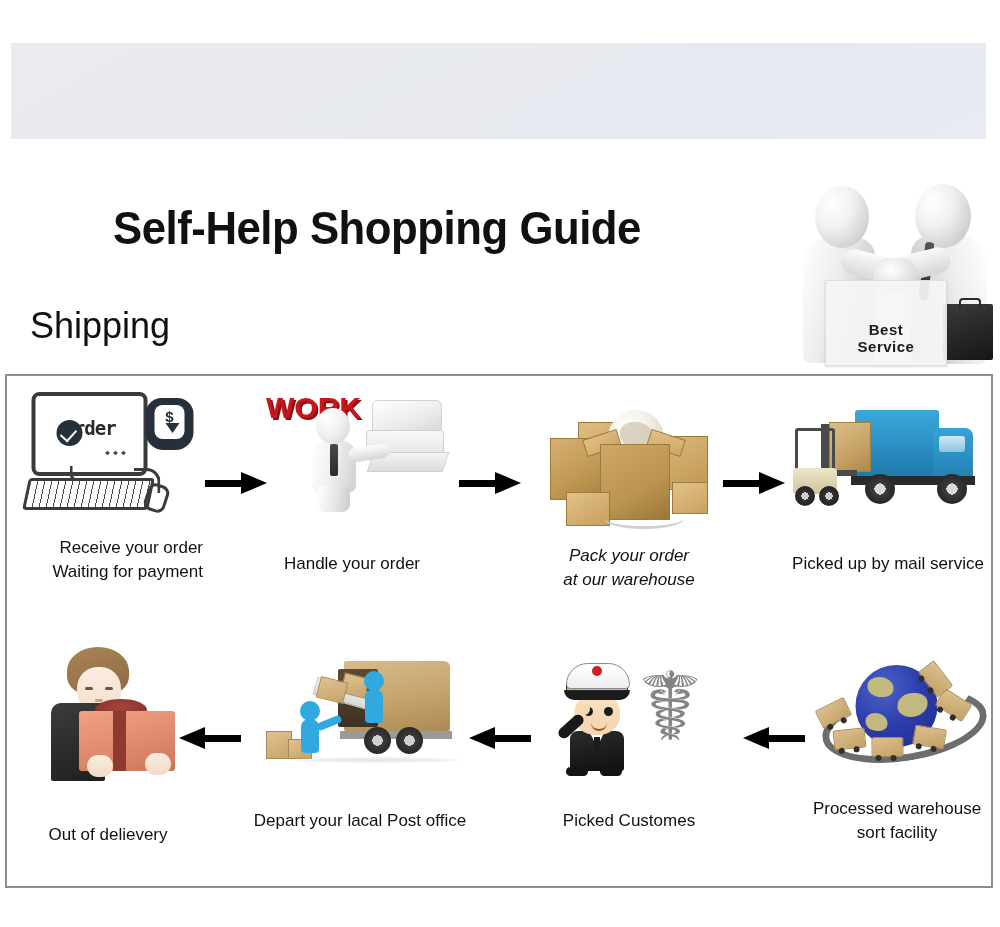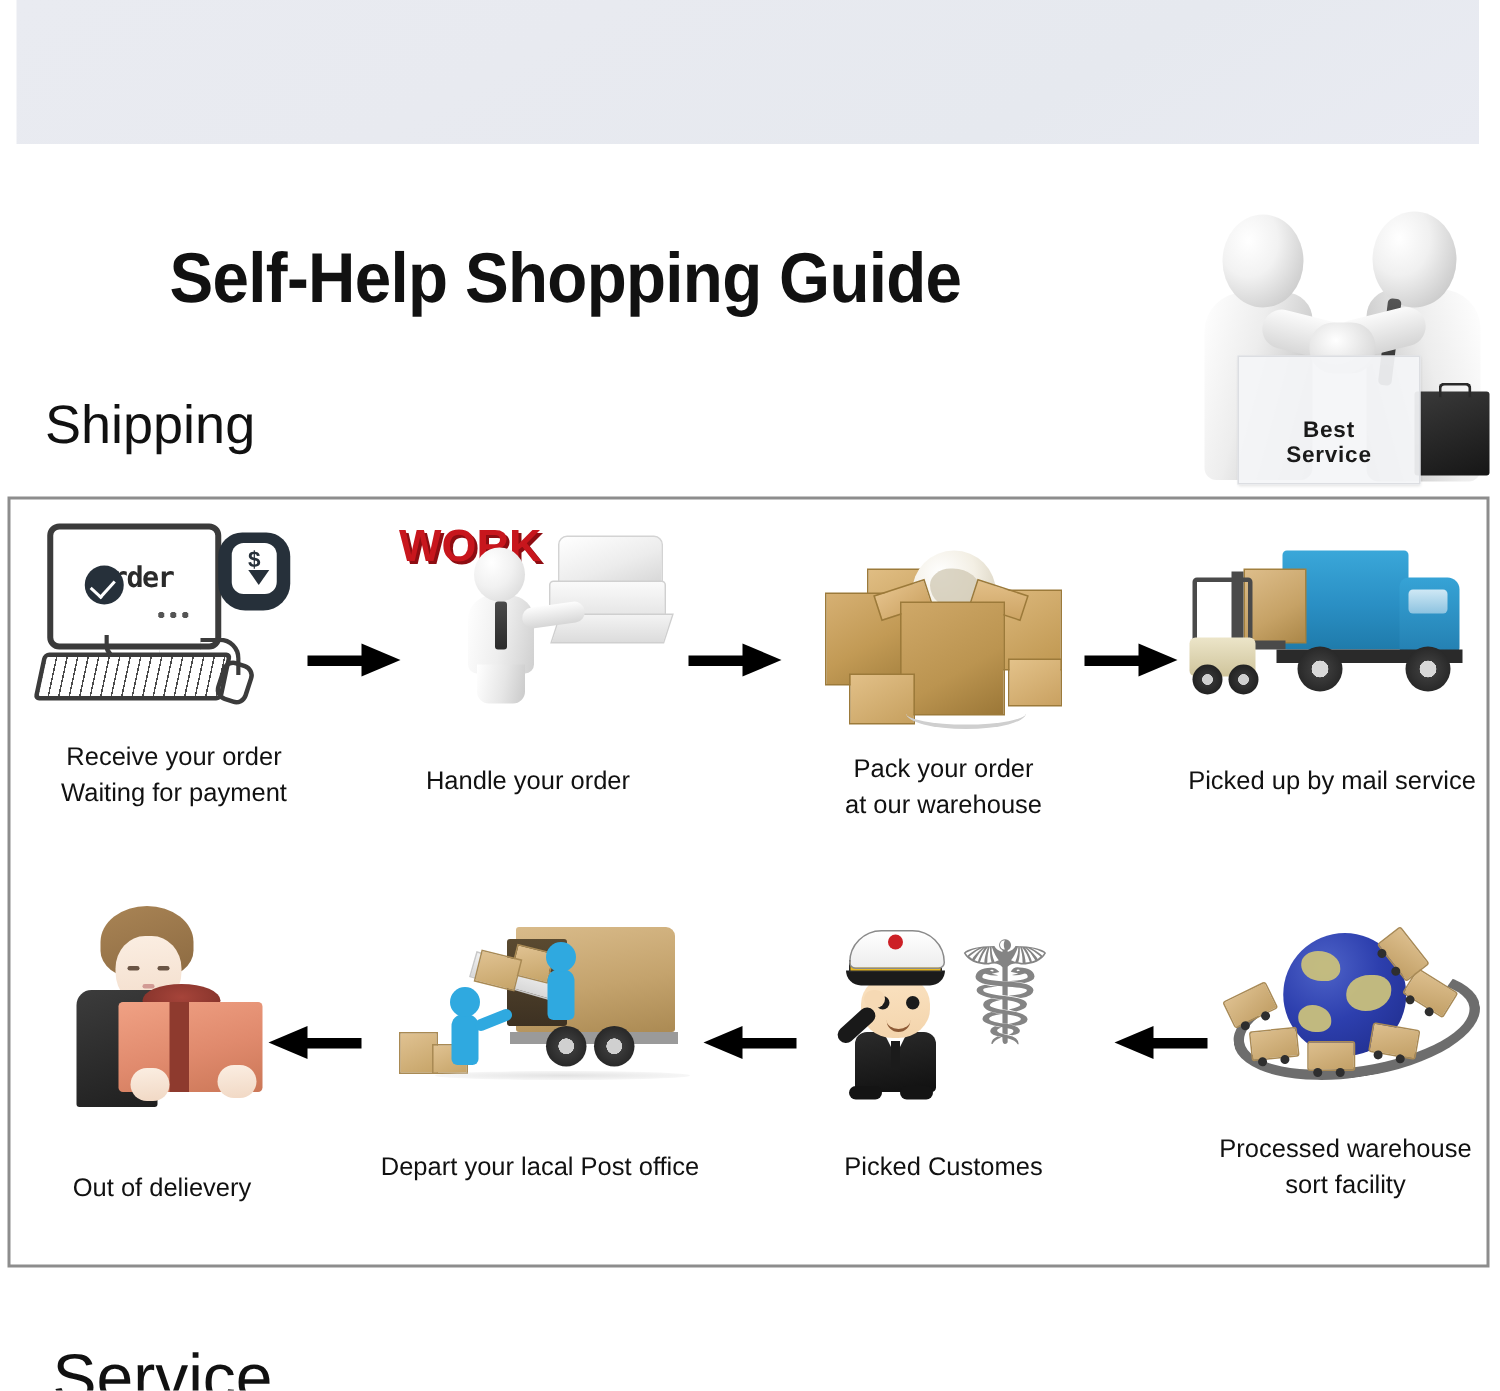--- a/index.html
+++ b/index.html
@@ -3,21 +3,21 @@
 <meta charset="utf-8">
 <title>Self-Help Shopping Guide</title>
 <style>
   html,body{margin:0;padding:0;}
   body{
     width:1000px;height:927px;
     background:#ffffff;
     font-family:"Liberation Sans","DejaVu Sans",sans-serif;
     overflow:hidden;position:relative;
   }
-  .page{position:absolute;inset:0;}
+  .page{position:absolute;inset:0;margin-top:43px;}
 
   
   .top-banner{
     position:absolute;left:11px;top:0;width:975px;height:96px;
     background:linear-gradient(150deg,#e9ebf1 0%,#e8eaf0 35%,#e6e9ef 70%,#e9ebf2 100%);
   }
 
   
   .main-title{
     position:absolute;left:113px;top:160px;
@@ -364,21 +364,21 @@
             <div class="mouse"></div>
             <div class="pay-badge">
               <div class="pb-inner">
                 <div class="pb-s">$</div>
                 <div class="pb-arrow"></div>
               </div>
             </div>
             <div class="pay-check"></div>
           </div>
         </div>
-        <div class="cell-label" style="top:160px;text-align:center;padding-left:16px;">
+        <div class="cell-label" style="top:160px;text-align:right;padding-left:16px;">
           <div>Receive your order</div>
           <div>Waiting for payment</div>
         </div>
       </div>
 
       <div class="arrow" style="left:198px;">
         <div class="shaft"></div>
           <div class="head"></div>
       </div>
 
@@ -416,21 +416,21 @@
             <div class="bx r1"></div>
             <div class="globe"></div>
             <div class="bx-flapL"></div>
             <div class="bx-flapR"></div>
             <div class="bx big"></div>
             <div class="bx b1"></div>
             <div class="bx r2"></div>
             <div class="bx-cord"></div>
           </div>
         </div>
-        <div class="cell-label" style="top:168px;">
+        <div class="cell-label" style="top:168px;font-style:italic;">
           <div>Pack your order</div>
           <div>at our warehouse</div>
         </div>
       </div>
 
       <div class="arrow" style="left:716px;">
         <div class="shaft"></div>
           <div class="head"></div>
       </div>
 

